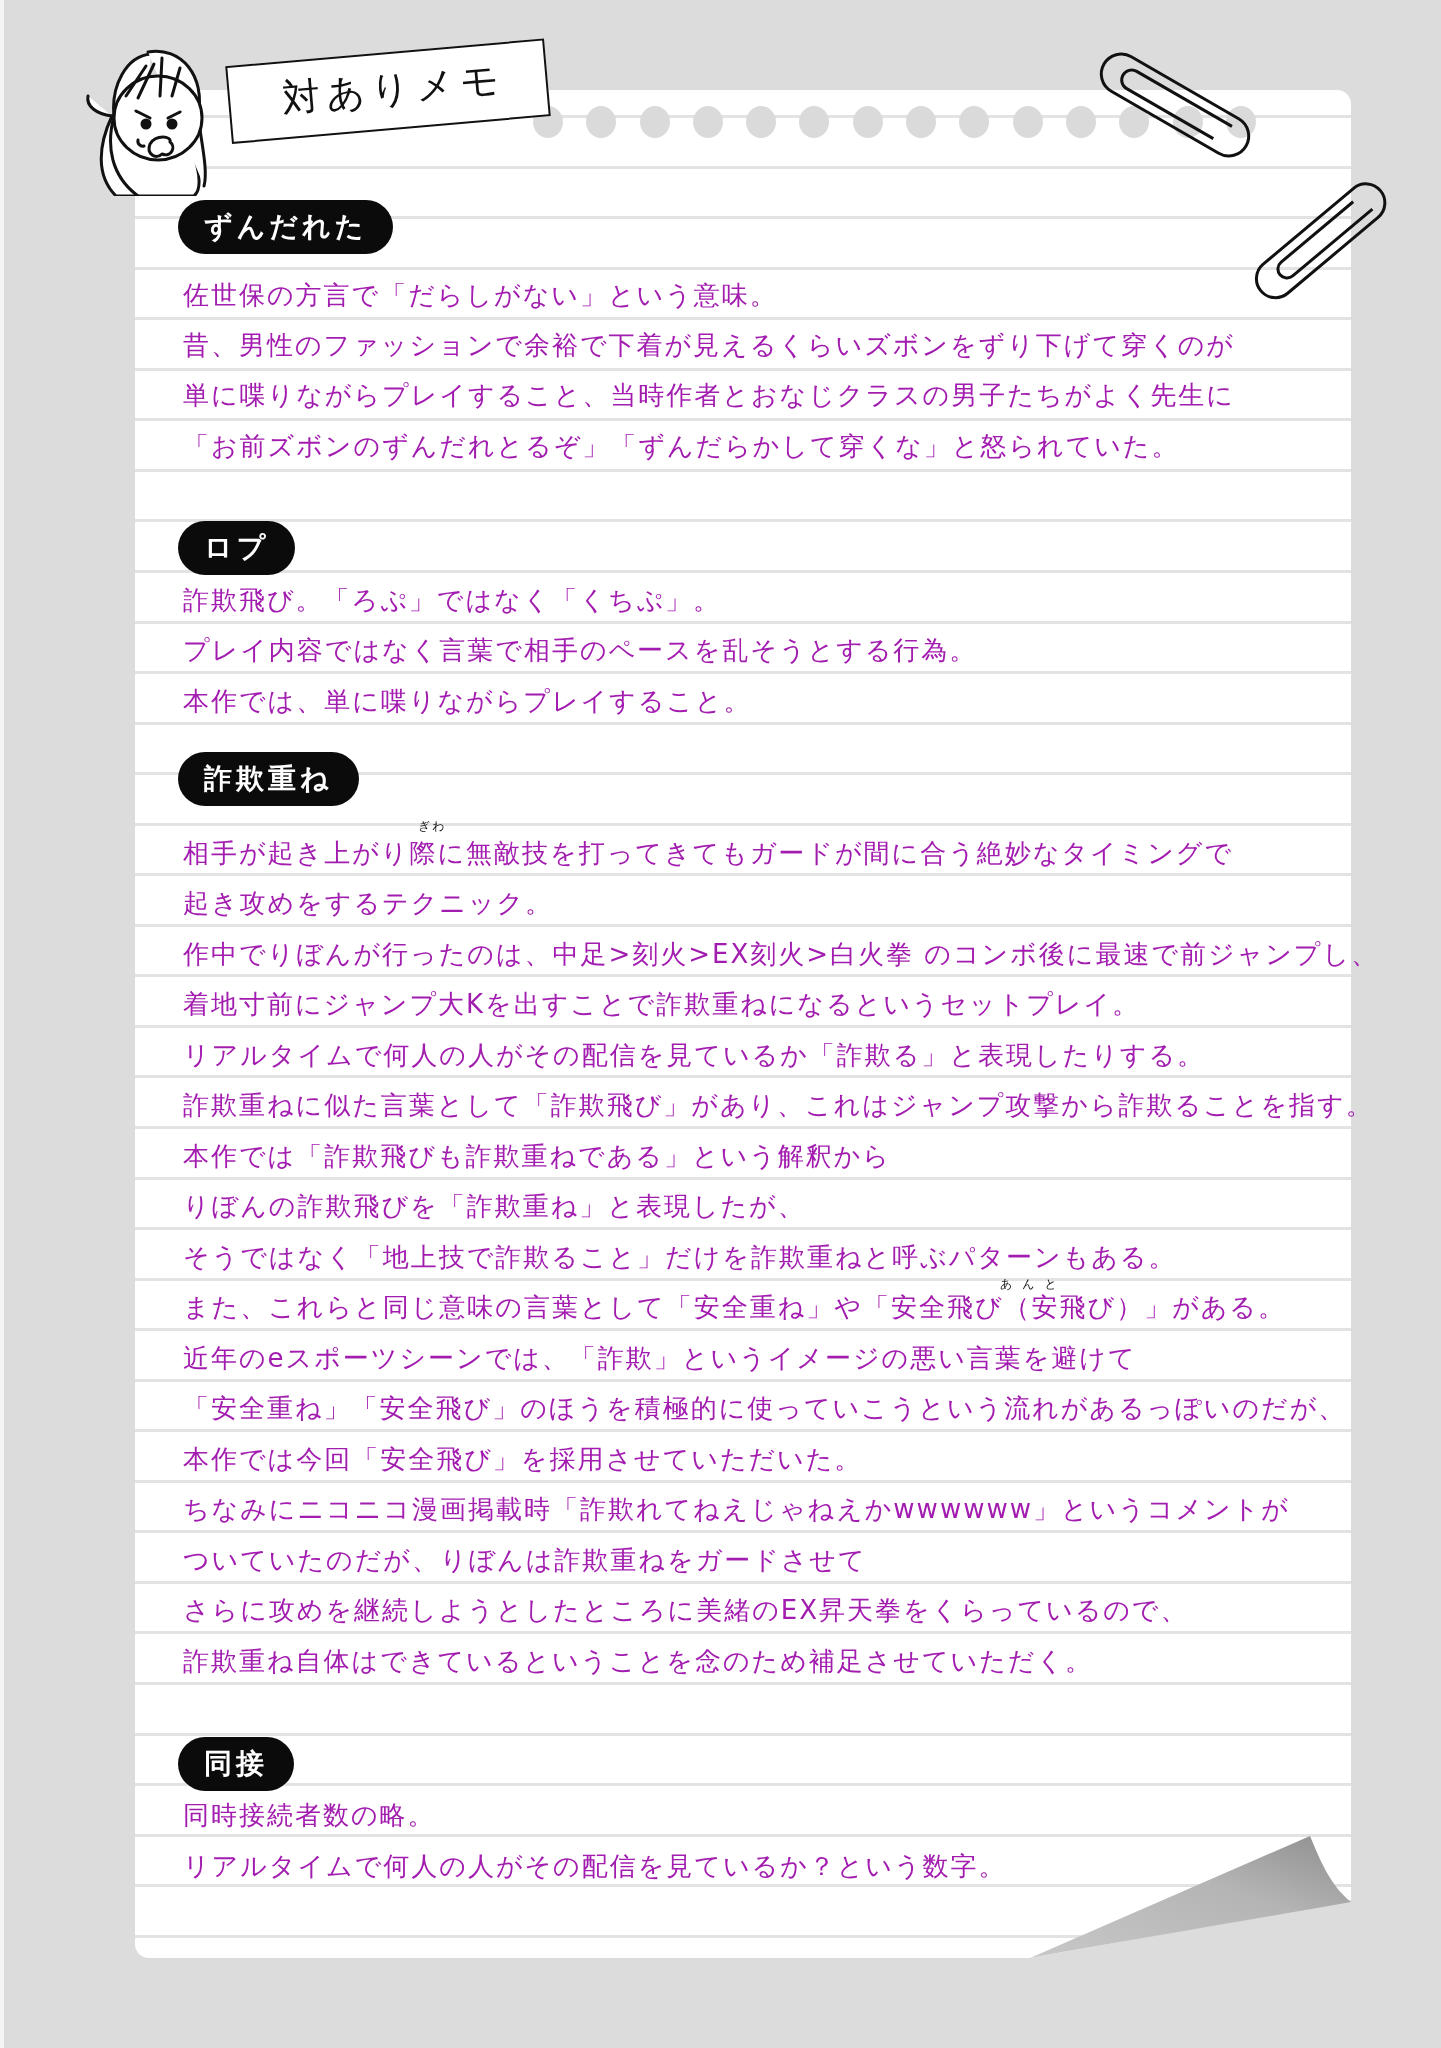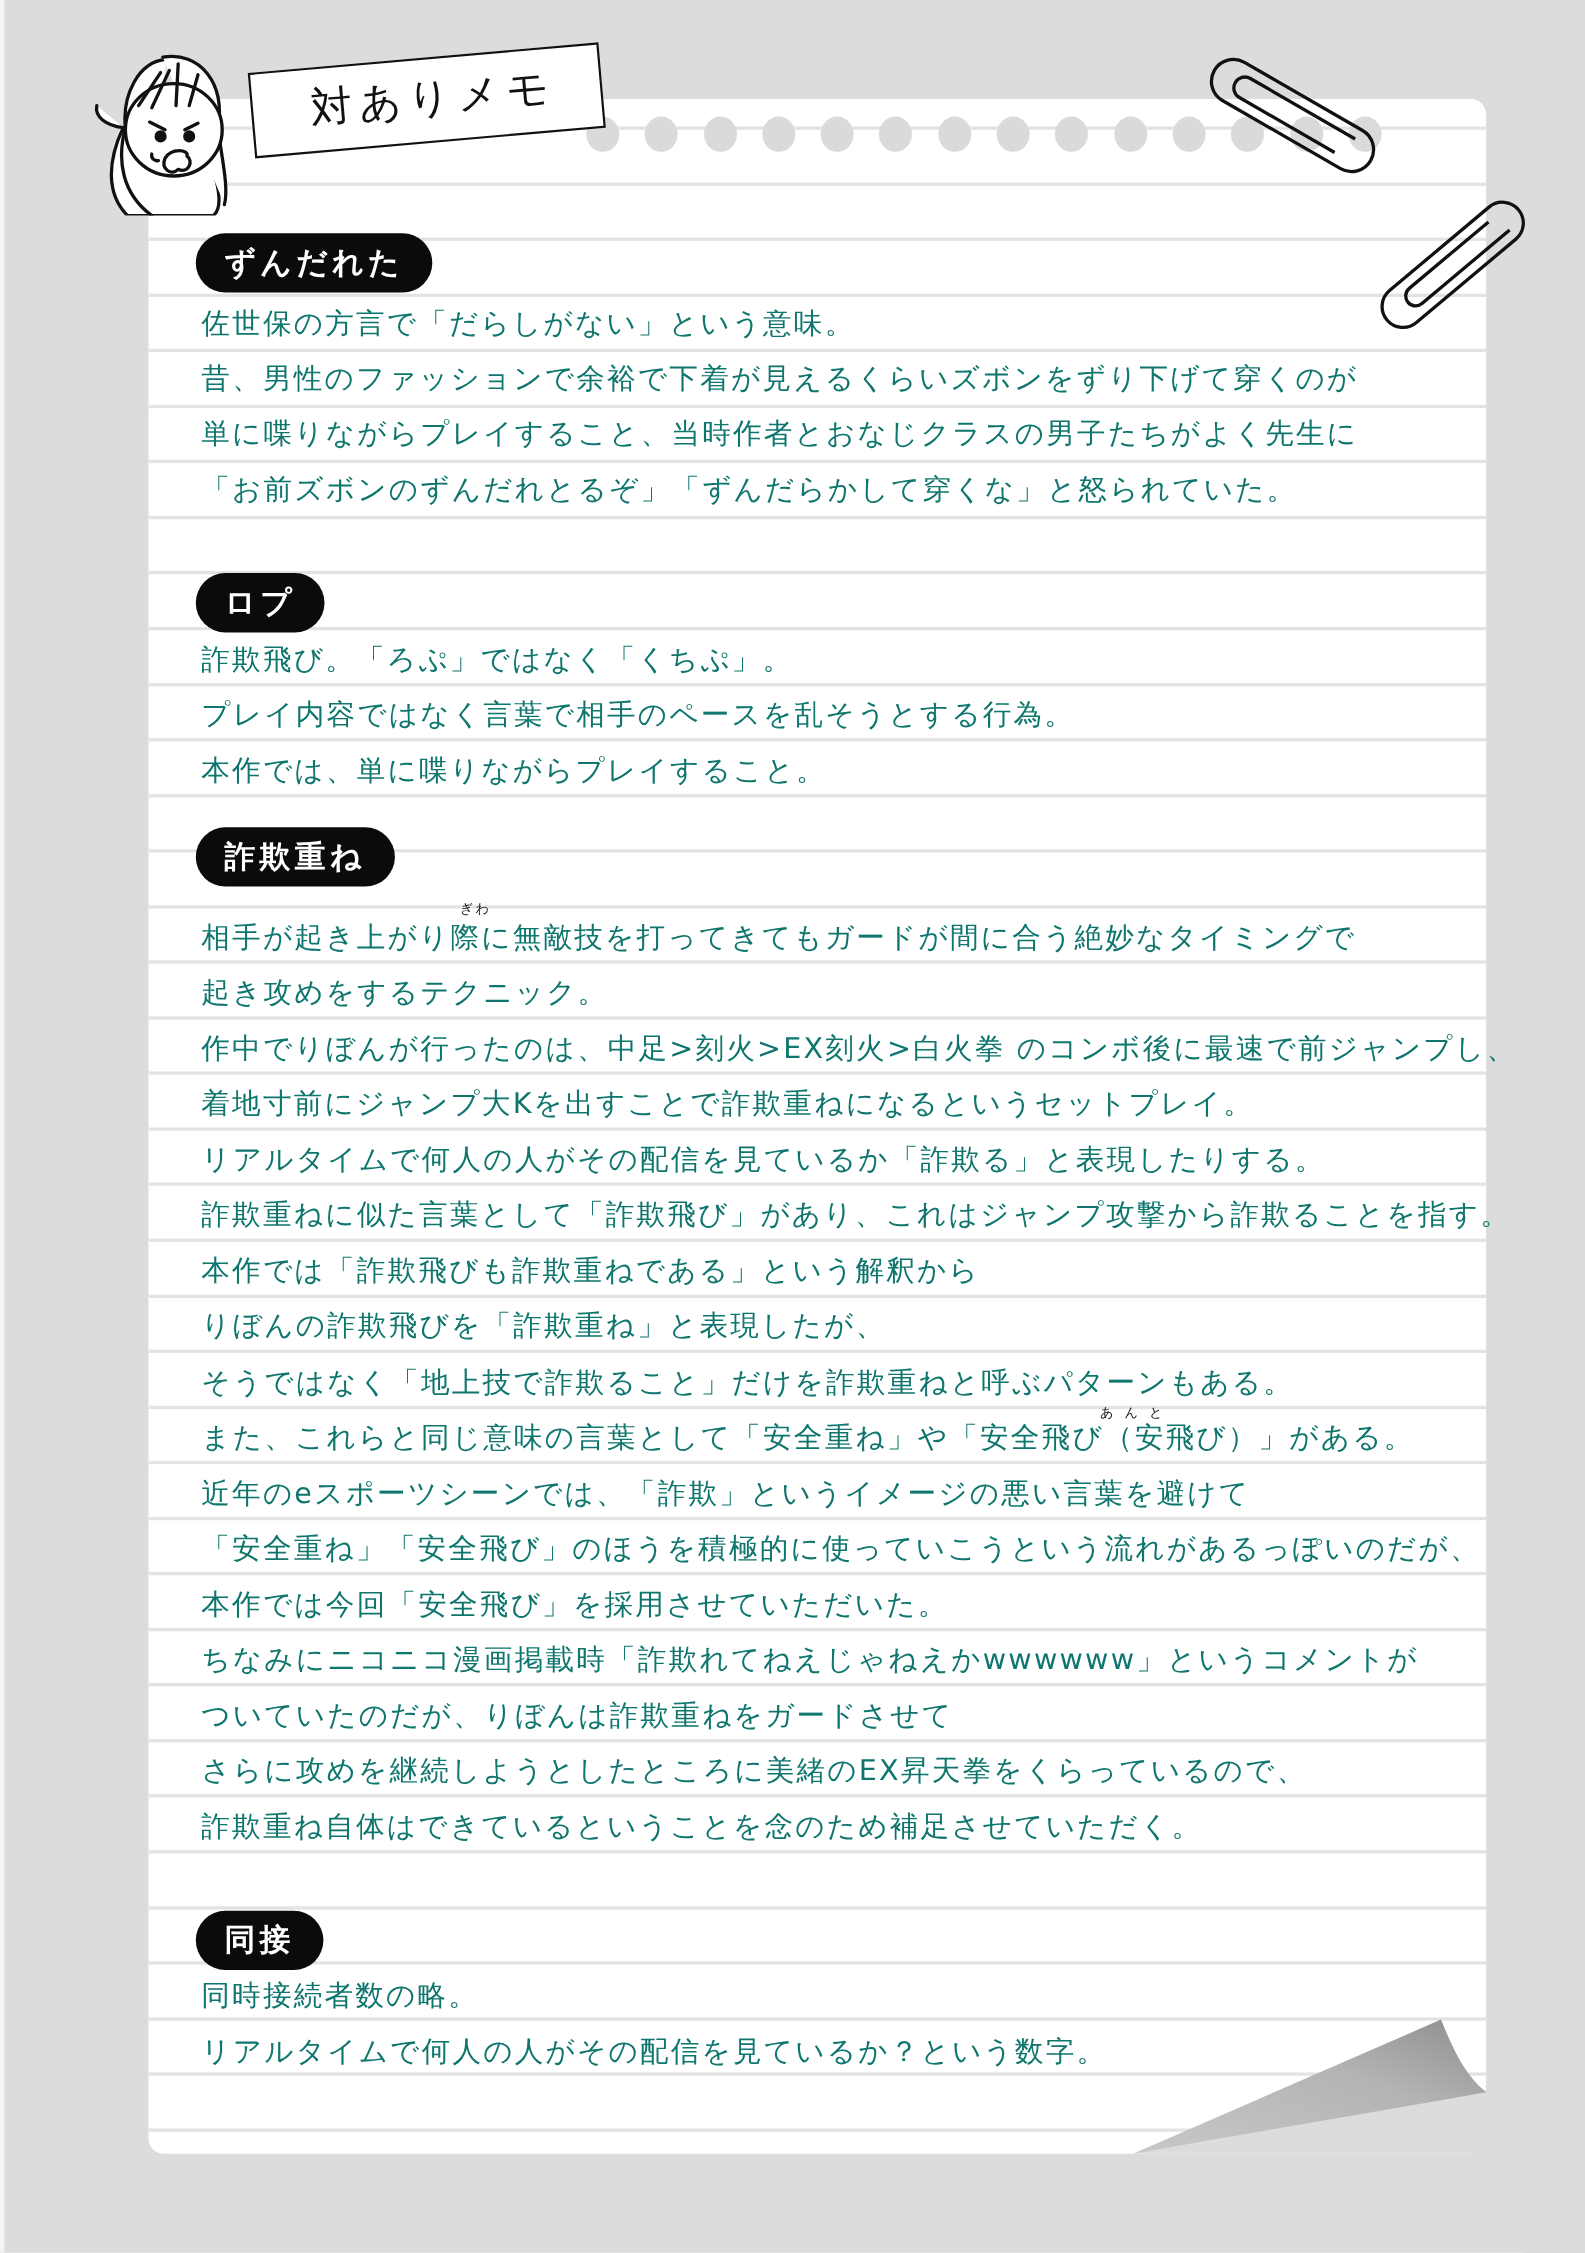--- a/index.html
+++ b/index.html
@@ -31,21 +31,21 @@
     letter-spacing: 6px;
   }
   .girl { position: absolute; left: 76px; top: 36px; width: 165px; height: 160px; }
   .clip { position: absolute; }
   .heading {
     position: absolute; background: #0b0b0b; color: #fff;
     border-radius: 28px; height: 54px; line-height: 54px;
     font-size: 28px; font-weight: bold; padding: 0 26px; letter-spacing: 4px;
   }
   .line {
-    position: absolute; left: 183px; font-size: 26px; color: #0f766e;
+    position: absolute; left: 183px; font-size: 26px; color: #a21caf;
     white-space: nowrap; letter-spacing: 2px; line-height: 30px;
   }
   .ruby { position: absolute; font-size: 12px; color: #111; letter-spacing: 2px; }
   .curl { position: absolute; left: 0; top: 0; width: 1441px; height: 2048px; pointer-events: none; }
 </style>
 </head>
 <body>
 
 <div class="left-strip"></div>
 
@@ -134,21 +134,21 @@
     <path d="M74 108 C 80 98, 96 100, 94 106 C 100 110, 96 122, 86 118 C 80 124, 70 118, 74 108 Z"></path>
     <path d="M62 104 a 5 5 0 0 0 6 6"></path>
     <path d="M36 80 C 20 78, 10 70, 12 60"></path>
   </g>
 </svg>
 
 <div class="tab-label">
   <span>対ありメモ</span>
 </div>
 
-<div class="heading" style="left:178px;top:212px">ずんだれた</div>
+<div class="heading" style="left:178px;top:200px">ずんだれた</div>
 <div class="line" style="top:280px">佐世保の方言で「だらしがない」という意味。</div>
 <div class="line" style="top:330px">昔、男性のファッションで余裕で下着が見えるくらいズボンをずり下げて穿くのが</div>
 <div class="line" style="top:380px">単に喋りながらプレイすること、当時作者とおなじクラスの男子たちがよく先生に</div>
 <div class="line" style="top:431px">「お前ズボンのずんだれとるぞ」「ずんだらかして穿くな」と怒られていた。</div>
 
 <div class="heading" style="left:178px;top:521px">ロプ</div>
 <div class="line" style="top:585px">詐欺飛び。「ろぷ」ではなく「くちぷ」。</div>
 <div class="line" style="top:635px">プレイ内容ではなく言葉で相手のペースを乱そうとする行為。</div>
 <div class="line" style="top:686px">本作では、単に喋りながらプレイすること。</div>
 

